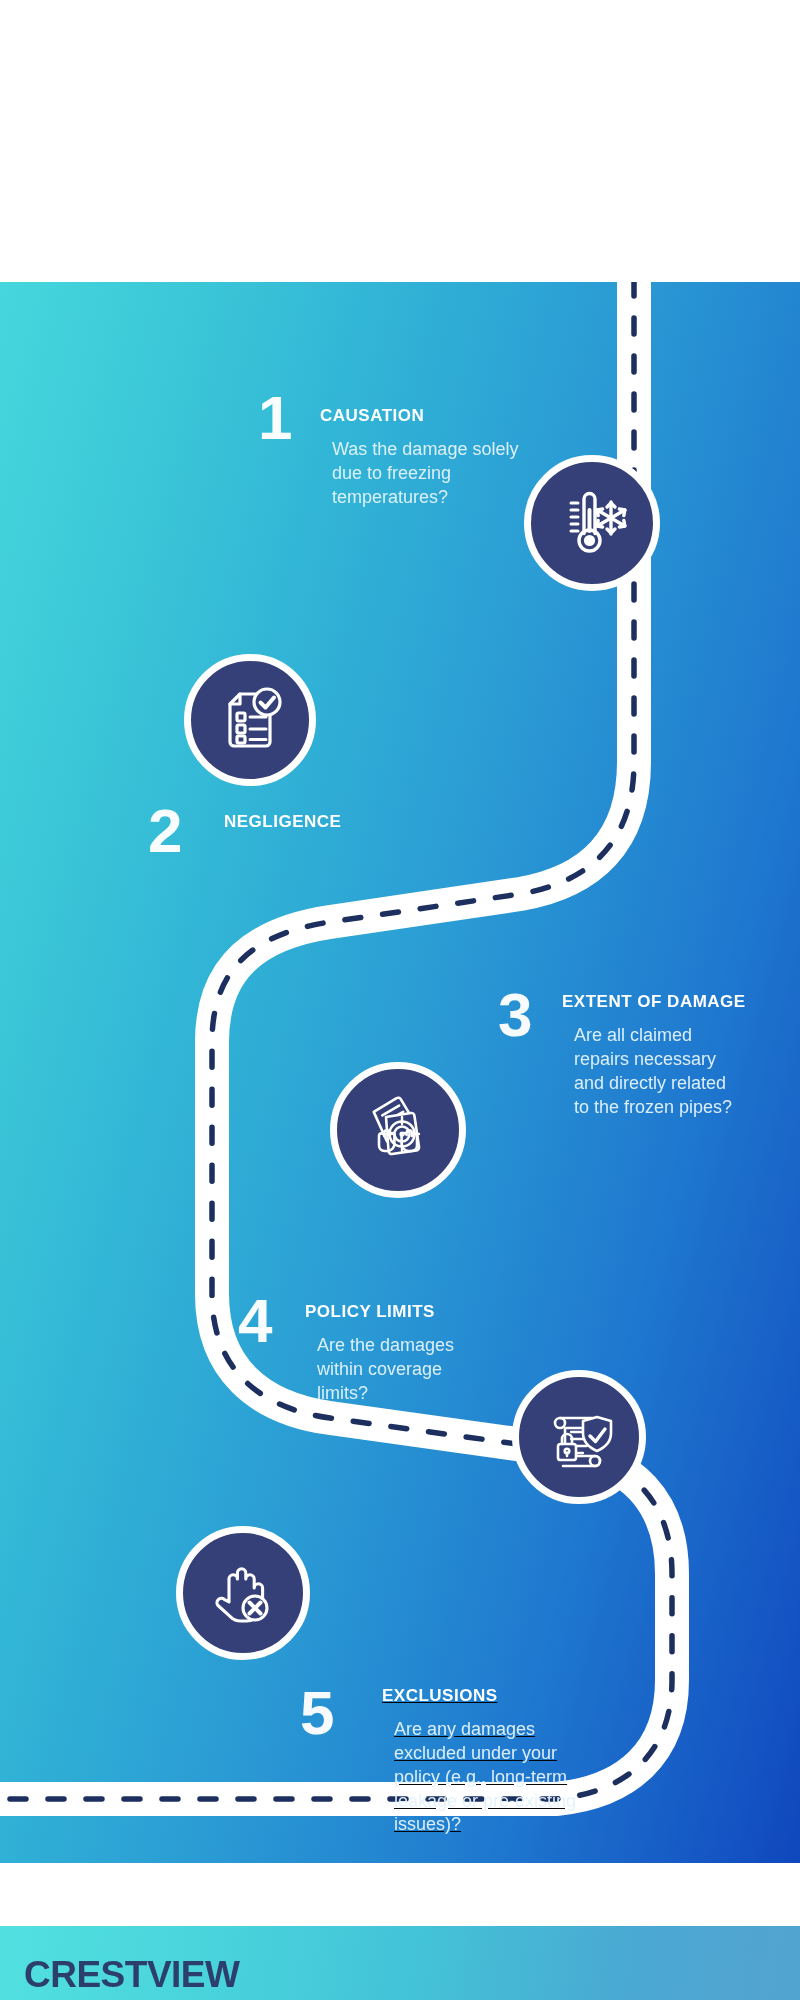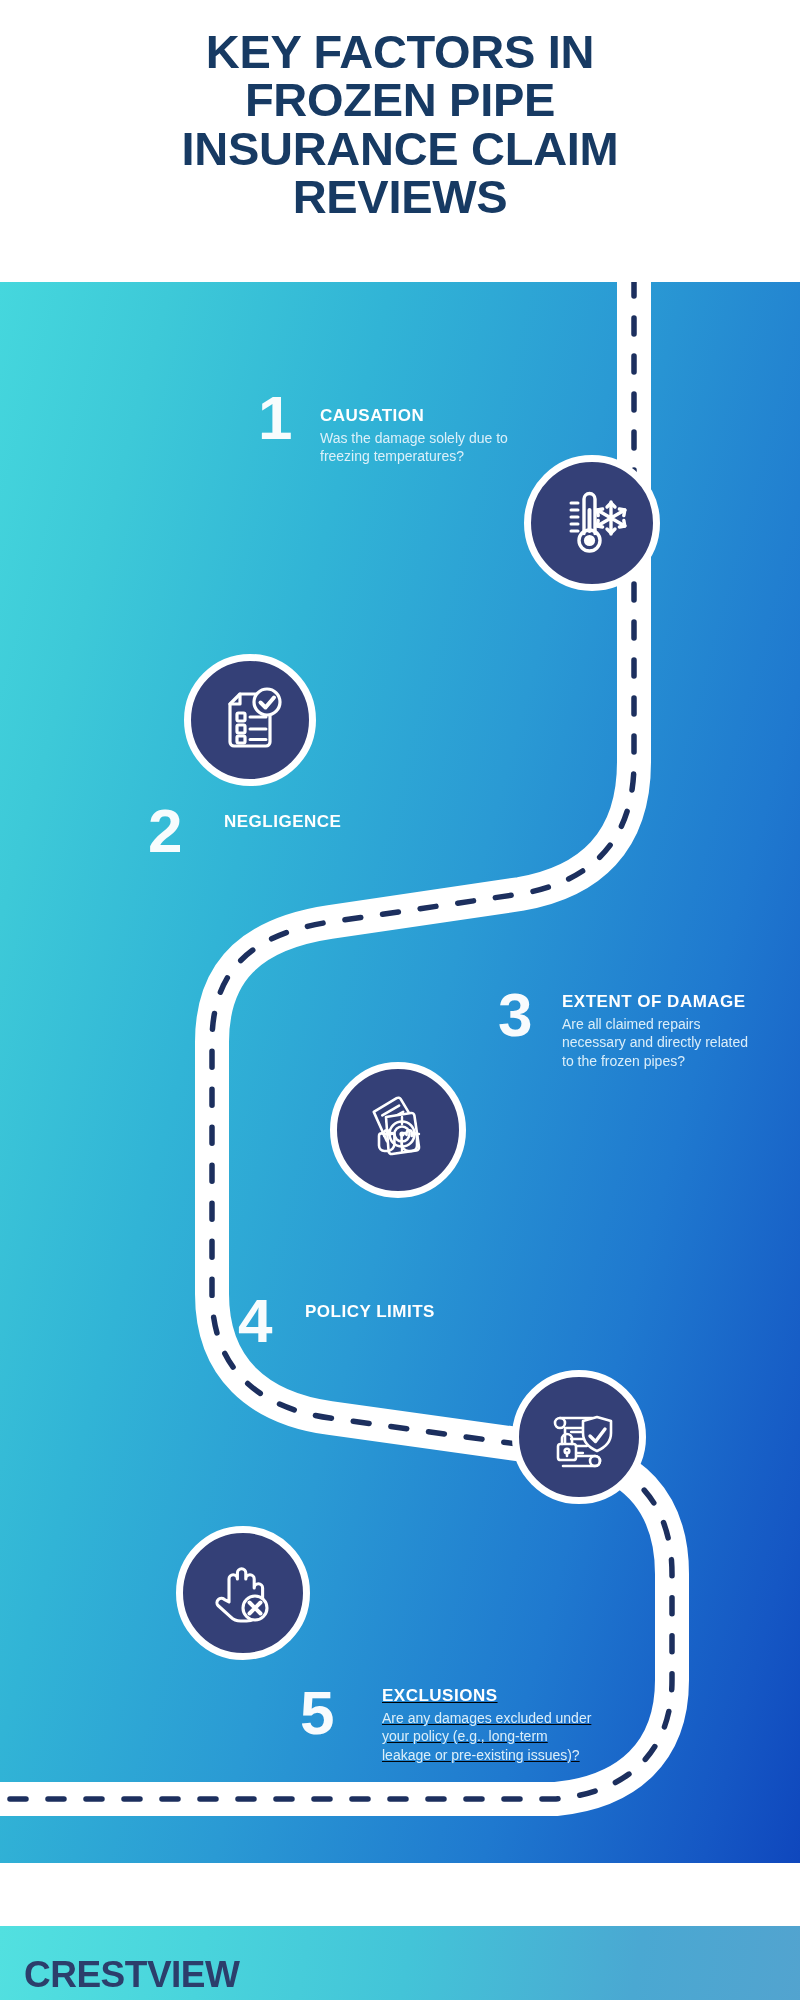--- a/index.html
+++ b/index.html
@@ -48,45 +48,37 @@
   .step .num{
     position:absolute;color:#ffffff;font-weight:700;font-size:62px;line-height:1;
     opacity:.97;
   }
   .step .txt{position:absolute;}
   .step .hd{
     color:#ffffff;font-weight:700;font-size:17px;letter-spacing:.5px;
     line-height:1.16;text-transform:uppercase;margin:6px 0 3px 0;
   }
   .step .bd{
-    color:#e3f3fb;font-weight:400;font-size:14px;line-height:1.33;margin:0;
+    color:#e3f3fb;font-weight:400;font-size:18px;line-height:1.33;margin:12px;
     opacity:.96;
   }
 
   
   .badge{
     position:absolute;border-radius:50%;
     background:#344077;border:7px solid #ffffff;
     box-sizing:border-box;display:flex;align-items:center;justify-content:center;
   }
   .badge svg{display:block;}
 </style>
 </head>
 <body>
 
 <div class="page">
 
-  <div class="header">
-    <h1 class="title">
-      <span>KEY FACTORS IN</span>
-      <span>FROZEN PIPE</span>
-      <span>INSURANCE CLAIM</span>
-      <span>REVIEWS</span>
-    </h1>
-  </div>
 
   <div class="panel">
 
     <svg class="roadlayer" viewBox="0 0 800 1581" width="800" height="1581">
       <defs>
         <path id="roadpath" fill="none" d="
           M 634 -40
           L 634 480
           C 634 560, 590 600, 520 612
           L 330 640
@@ -190,20 +182,21 @@
           <path d="M58 52 v-7 a2.6 2.6 0 0 0 -5.2 0 v-3 a2.6 2.6 0 0 0 -5.2 0 v2
                    a2.6 2.6 0 0 0 -5 0 v9 a7 7 0 0 0 7 7 h3 a5.4 5.4 0 0 0 5.4 -5.4 Z"></path>
         </g>
       </svg>
     </div>
 
     <div class="step" style="left:0;top:0;">
       <div class="num" style="left:238px;top:1008px;">4</div>
       <div class="txt" style="left:305px;top:1014px;width:200px;">
         <p class="hd">POLICY LIMITS</p>
+        <p class="bd">Are the damages within coverage limits?</p>
       </div>
     </div>
     <div class="badge" style="left:512px;top:1088px;width:134px;height:134px;">
       <svg width="76" height="76" viewBox="0 0 76 76">
         <g fill="none" stroke="#ffffff" stroke-width="2.6" stroke-linecap="round" stroke-linejoin="round">
 
           <path d="M19 19 h32 a5 5 0 0 1 0 10 H24 v28 h30 a5 5 0 0 1 0 10 H22"></path>
           <ellipse cx="19" cy="24" rx="5" ry="5"></ellipse>
           <ellipse cx="54" cy="62" rx="5" ry="5"></ellipse>
           <path d="M30 33 h18 M30 40 h20 M30 47 h16 M30 54 h12" stroke-width="2.3"></path>

